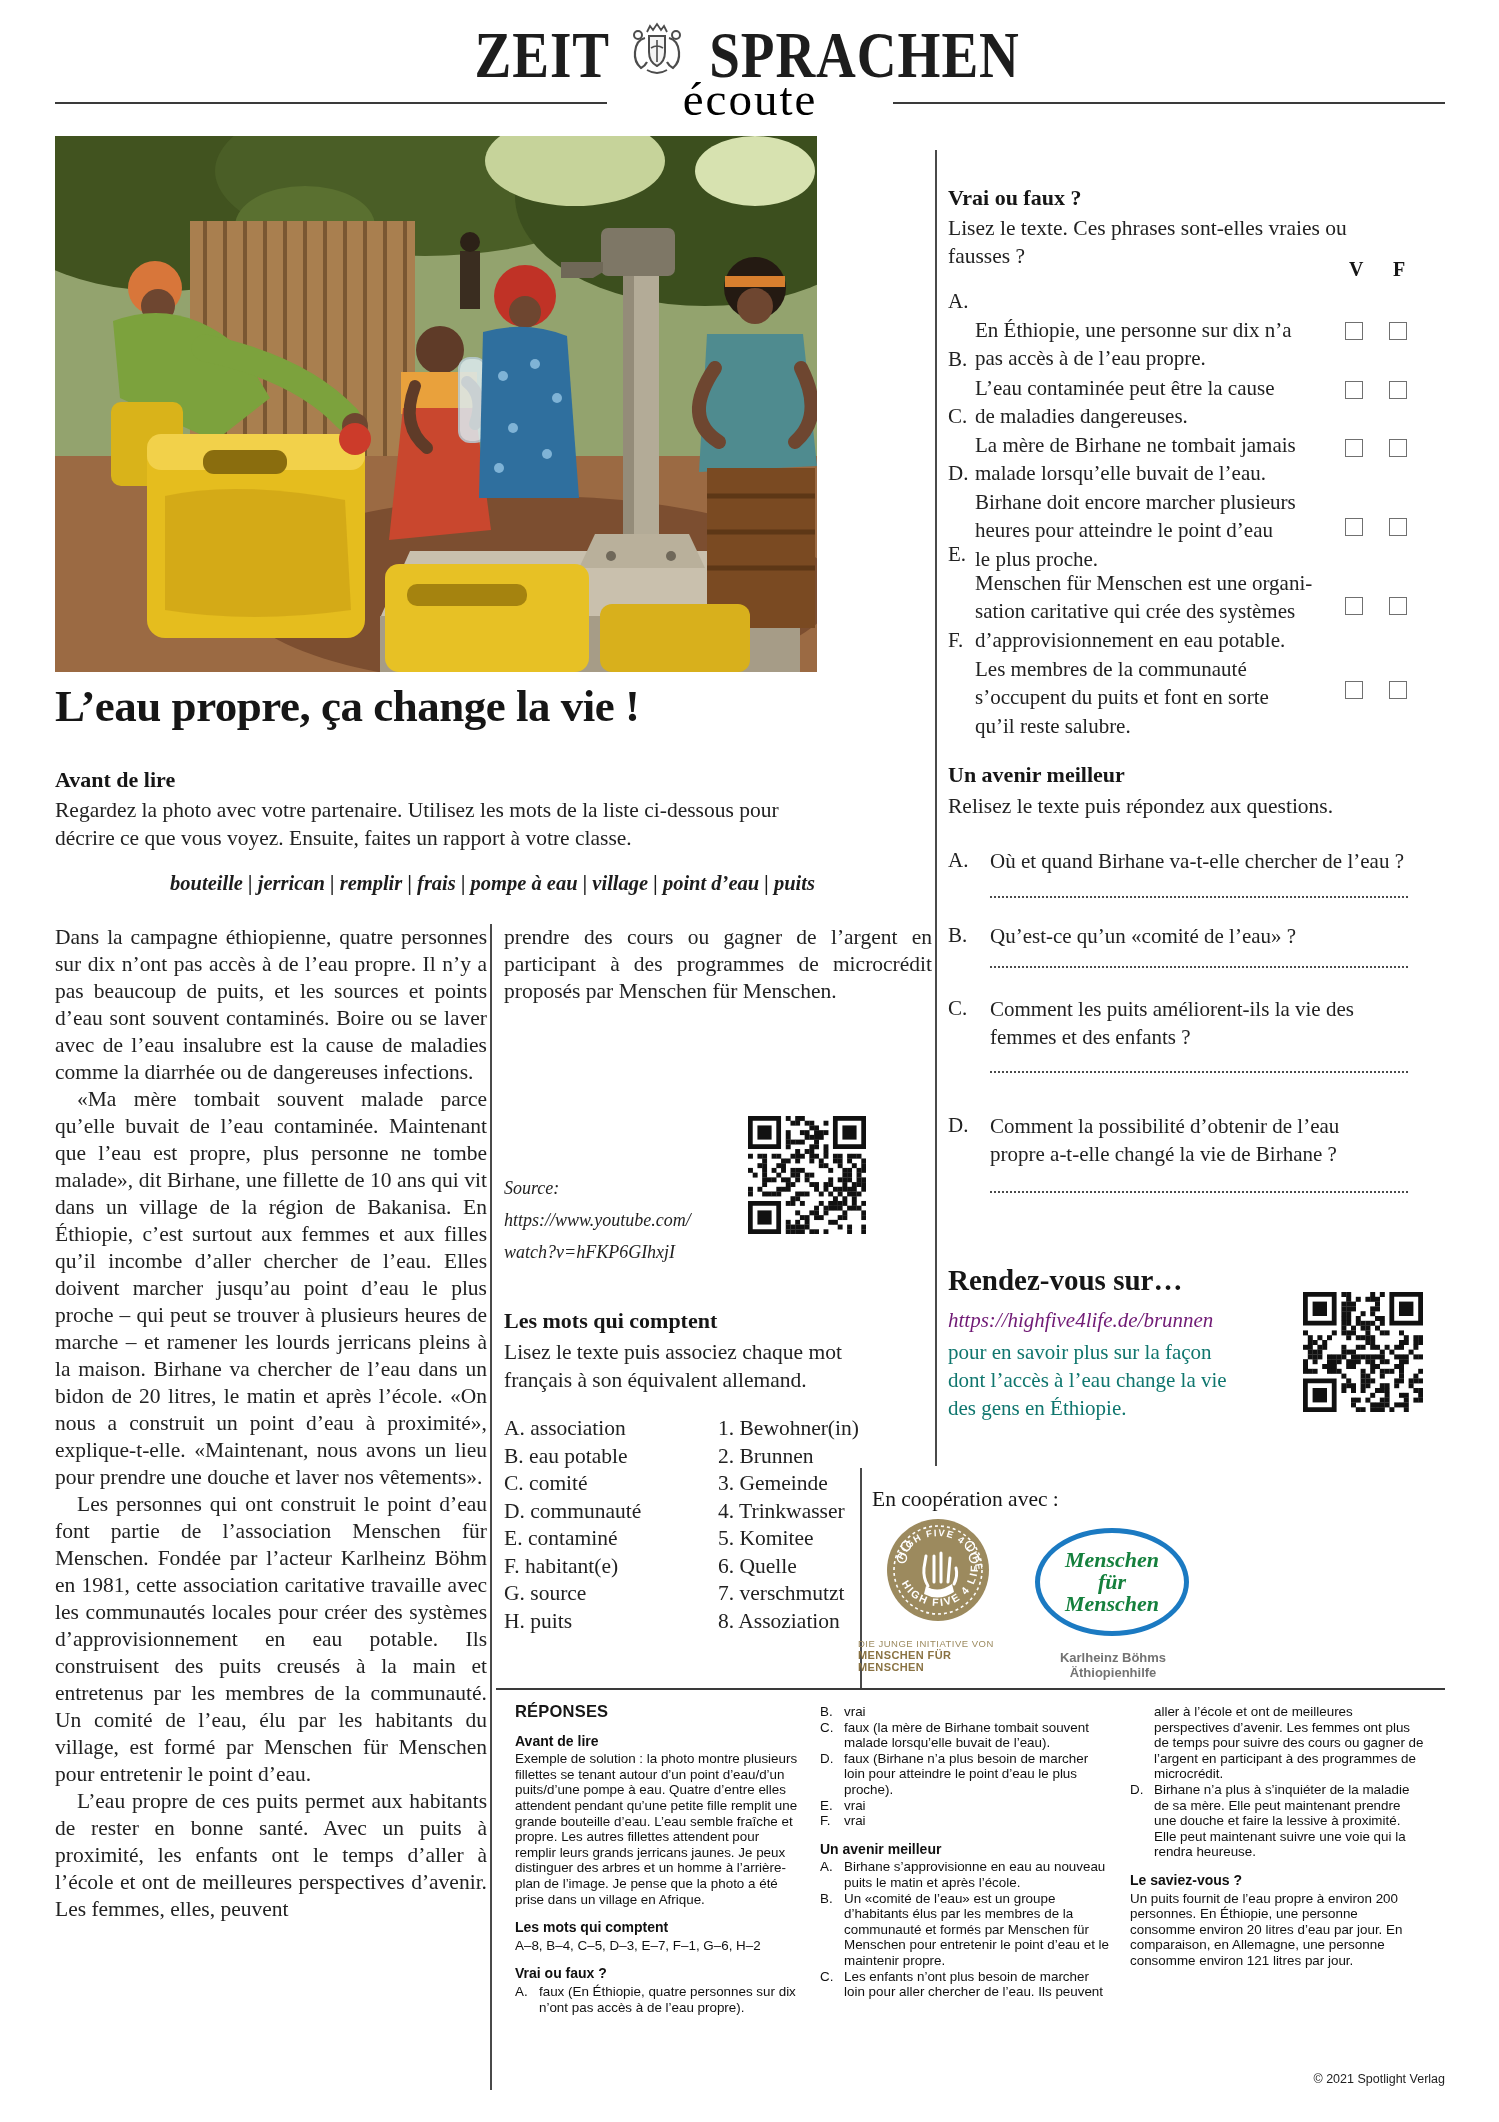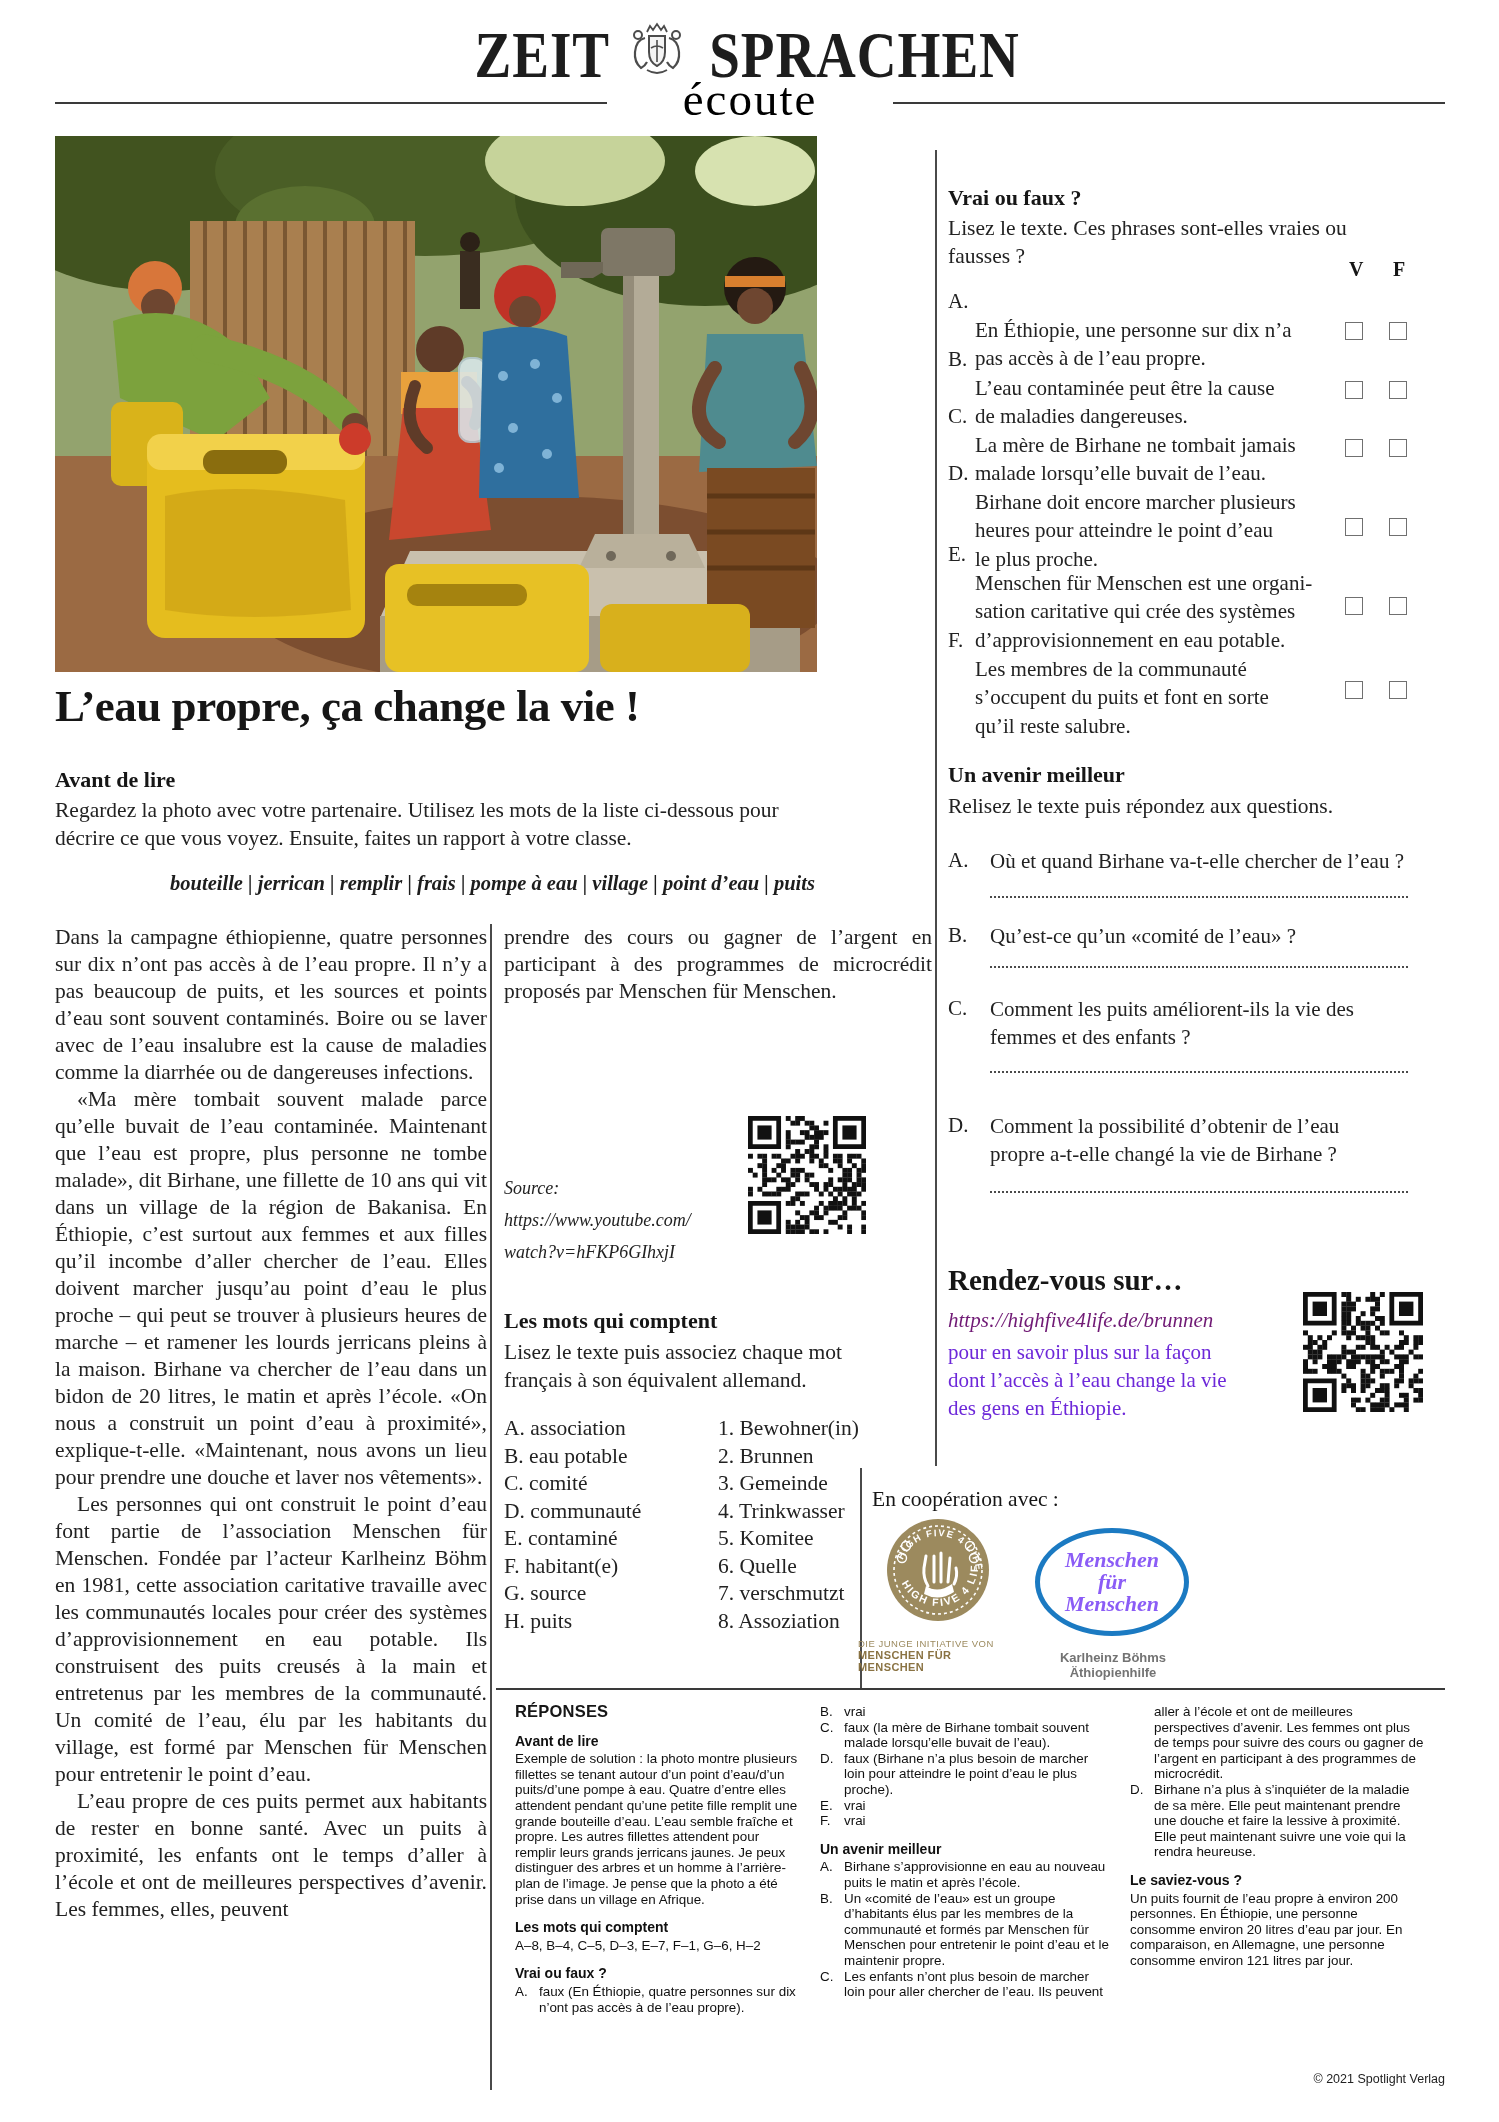--- a/index.html
+++ b/index.html
@@ -26,27 +26,27 @@
   
   .tfitem{position:absolute;left:948px;width:372px;font-size:21px;line-height:28.6px;color:#222;white-space:pre-line;padding-left:27px;text-indent:0}
   .tfitem .lbl{position:absolute;left:0;top:0}
   .chk{position:absolute;width:18px;height:18px;border:1.6px solid #707070;background:#fff}
   .vf{position:absolute;font-weight:700;font-size:20px;color:#161616}
   .q-lbl{position:absolute;left:948px;font-size:21px;color:#222}
   .q-txt{position:absolute;left:990px;width:432px;font-size:21px;line-height:27.5px;color:#222;white-space:pre-line}
   .dots{position:absolute;left:990px;width:418px;height:20px;border-bottom:2.5px dotted #4a4a4a}
   .rv-title{position:absolute;left:948px;top:1264px;font-size:29px;font-weight:700;color:#161616}
   .rv-url{position:absolute;left:948px;top:1308px;font-size:21px;font-style:italic;color:#701a75}
-  .rv-text{position:absolute;left:948px;top:1338px;font-size:21px;line-height:28px;white-space:pre-line;color:#6d28d9}
+  .rv-text{position:absolute;left:948px;top:1338px;font-size:21px;line-height:28px;white-space:pre-line;color:#0f766e}
   .coop-h{position:absolute;left:872px;top:1487px;font-size:21.5px;color:#161616}
   .badge-cap{position:absolute;left:858px;top:1638px;width:160px;text-align:left;font-family:"Liberation Sans",sans-serif;color:#9c8a5e}
   .badge-cap .l1{font-size:9.5px;letter-spacing:.5px}
   .badge-cap .l2{font-size:11px;font-weight:700;color:#8a7343;letter-spacing:.4px}
   .mfm-oval{position:absolute;left:1035px;top:1528px;width:154px;height:108px;border:5px solid #1b7ac2;border-radius:50%;display:flex;align-items:center;justify-content:center}
-  .mfm-text{font-style:italic;font-weight:700;font-size:22px;line-height:22px;text-align:center;color:#8b5cf6;white-space:pre-line;font-family:"Liberation Serif",serif}
+  .mfm-text{font-style:italic;font-weight:700;font-size:22px;line-height:22px;text-align:center;color:#15803d;white-space:pre-line;font-family:"Liberation Serif",serif}
   .mfm-cap{position:absolute;left:1018px;top:1650px;width:190px;text-align:center;font-family:"Liberation Sans",sans-serif;font-size:13px;font-weight:700;color:#737373}
   
   .ans{position:absolute;top:1704px;font-family:"Liberation Sans",sans-serif;font-size:13.4px;line-height:15.6px;color:#101010}
   .ans .title{position:static;font-size:16.5px;font-weight:700;letter-spacing:.2px;margin-bottom:14px}
   .ans h4{font-size:14px;font-weight:700;margin-top:13px;margin-bottom:2px}
   .ans h4.first{margin-top:0}
   .ansitem{position:relative;padding-left:24px}
   .ansitem .lbl{position:absolute;left:0;top:0}
   .copyright{position:absolute;left:1230px;top:2072px;width:215px;text-align:right;font-family:"Liberation Sans",sans-serif;font-size:12.5px;color:#222}
   .qr{line-height:0}

